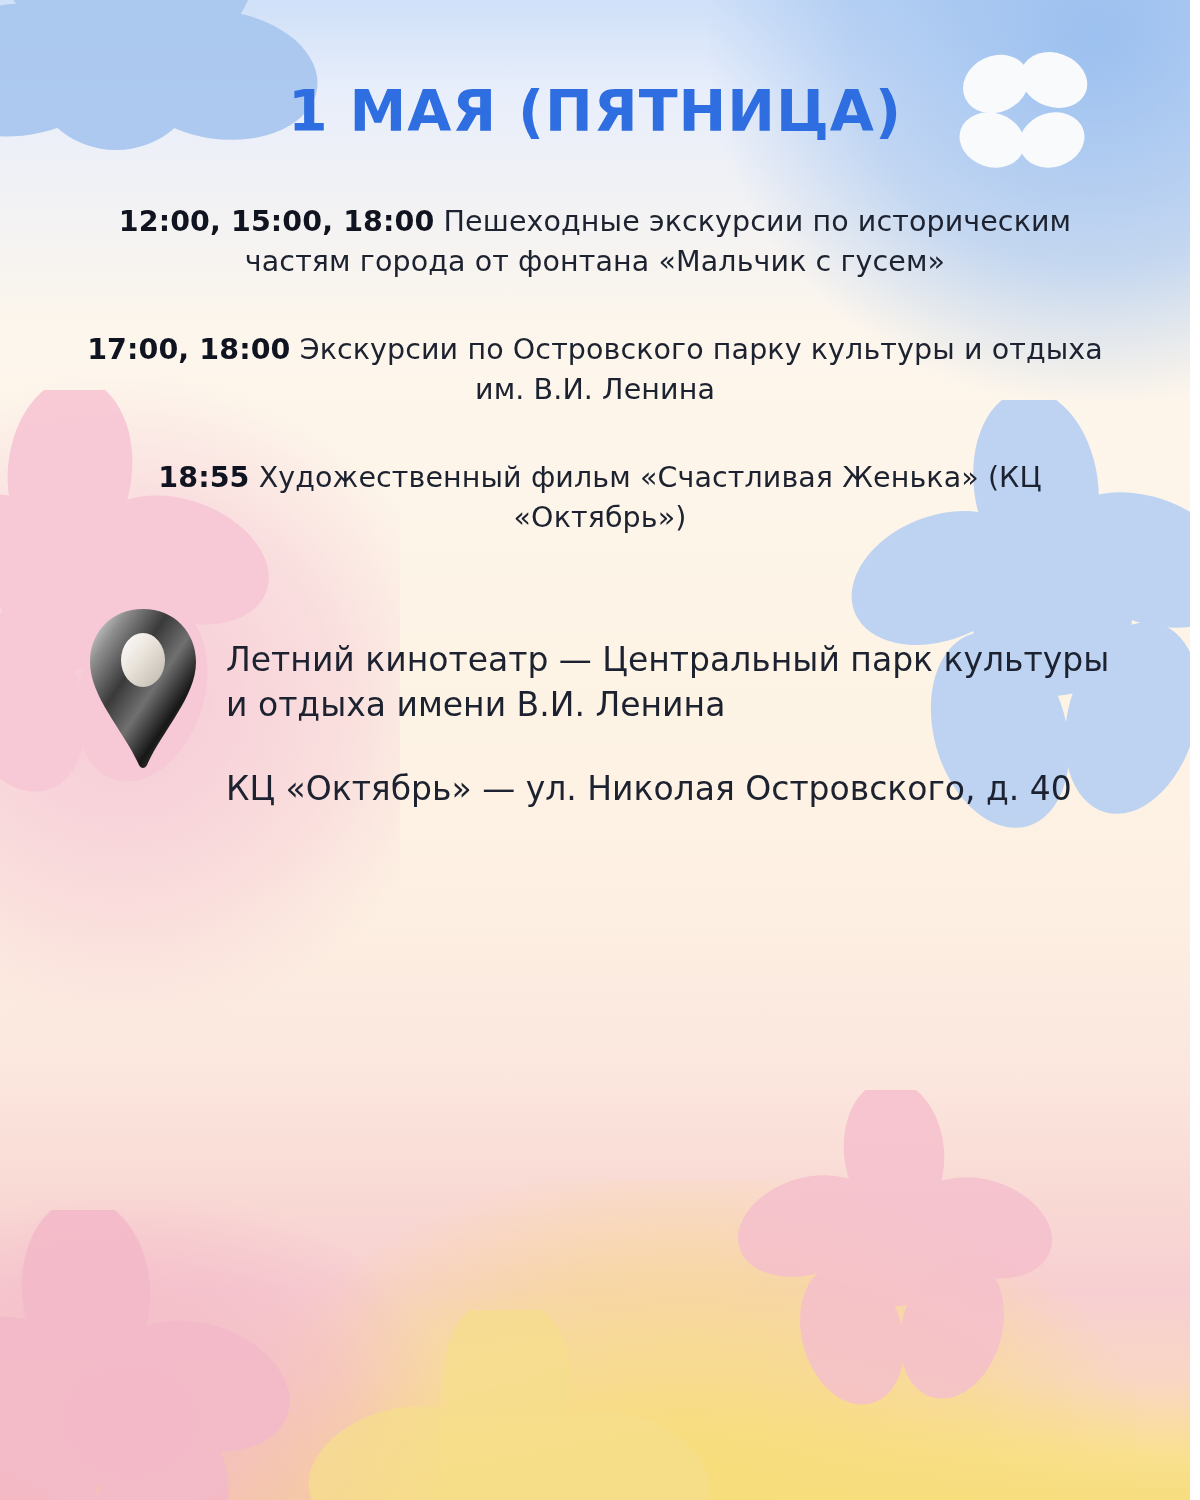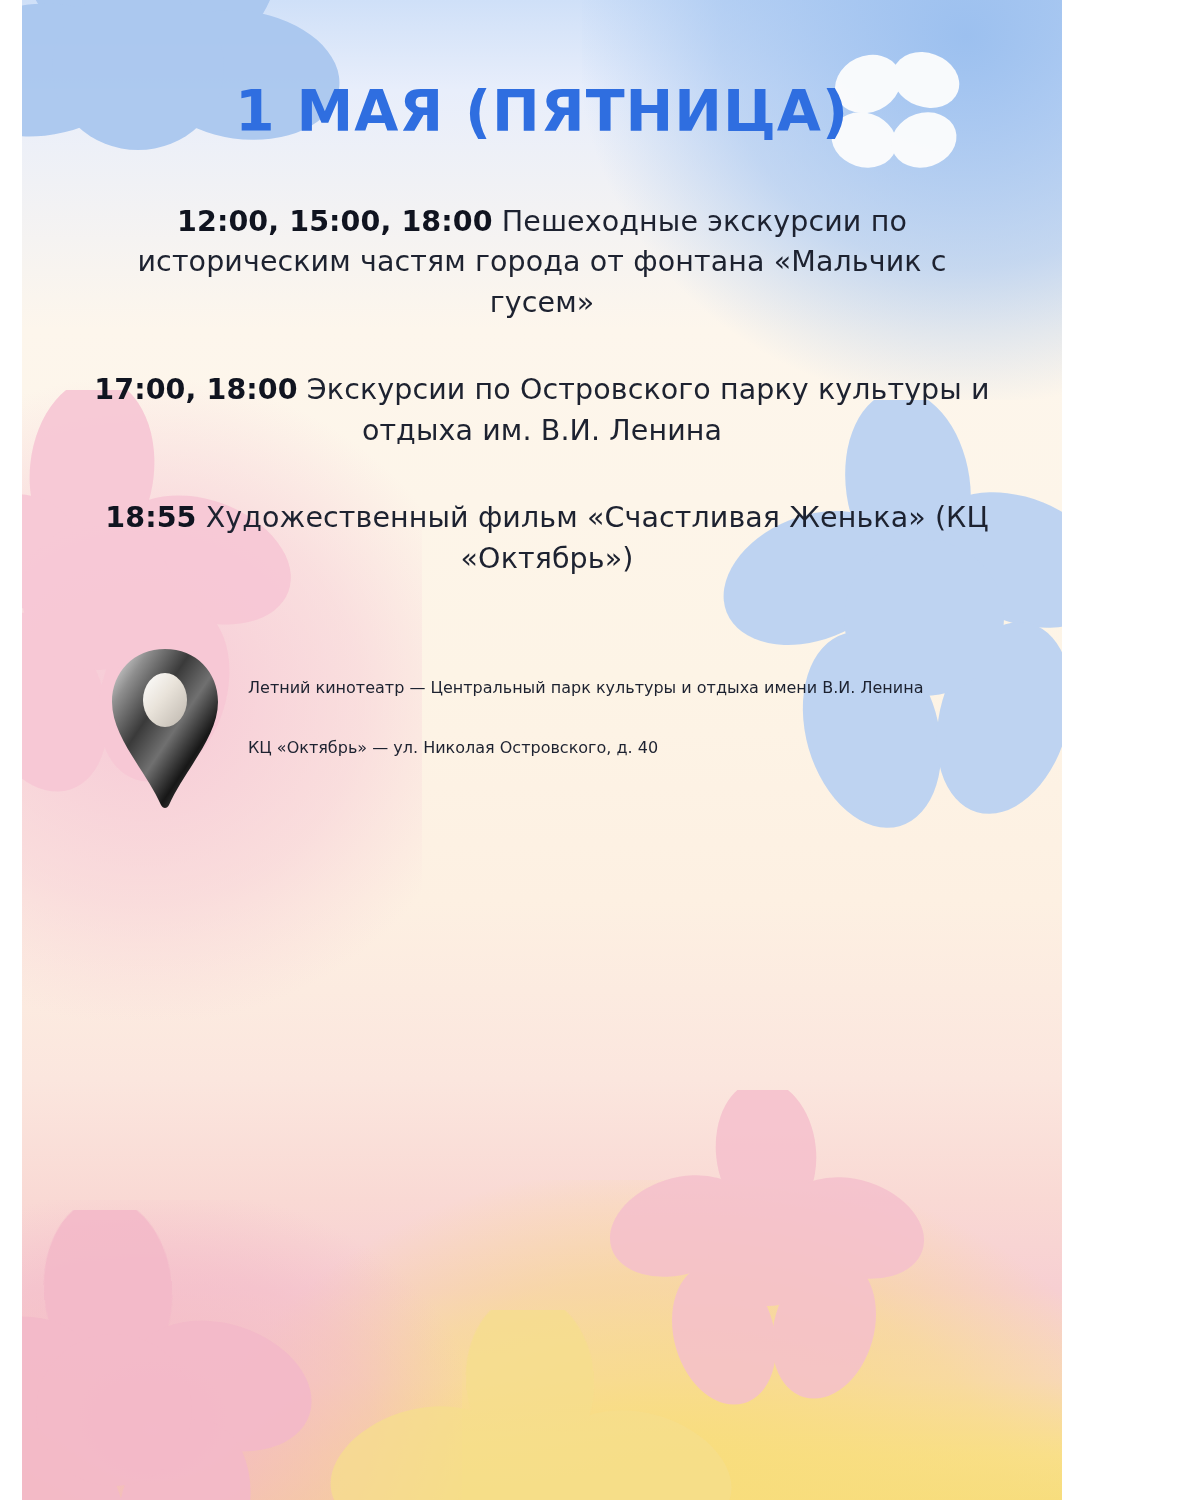--- a/index.html
+++ b/index.html
@@ -8,37 +8,36 @@
   }
   body {
     width: 1200px;
     height: 1500px;
     font-family: "DejaVu Sans", sans-serif;
     overflow: hidden;
   }
 
   .poster {
     position: relative;
-    width: 1040px;
+    width: 1190px;
     height: 1500px;
     overflow: hidden;
     background:
       linear-gradient(180deg,
         #cfe0f8 0%,
         #e8eefb 6%,
         #fdf6ec 22%,
         #fdf4e6 45%,
         #fdf0e2 60%,
         #fbe6de 72%,
         #f9d9d4 80%,
         #f7cfd2 86%,
         #f8d6c4 92%,
         #f9e08f 97%,
         #f7dd7e 100%);
-    margin-left: 22px;
   }
 
   
   .bg-layer {
     position: absolute;
     inset: 0;
     pointer-events: none;
   }
 
   .tint-blue-tr {
@@ -124,21 +123,21 @@
     width: 118px;
     flex: 0 0 118px;
     margin-right: 24px;
     margin-top: -10px;
   }
 
   .venue-text {
     padding-top: 22px;
   }
   .venue-line {
-    font-size: 16px;
+    font-size: 33px;
     line-height: 1.38;
     color: #1d2230;
   }
   .venue-line.second {
     margin-top: 38px;
   }
 </style>
 </head>
 <body>
 

